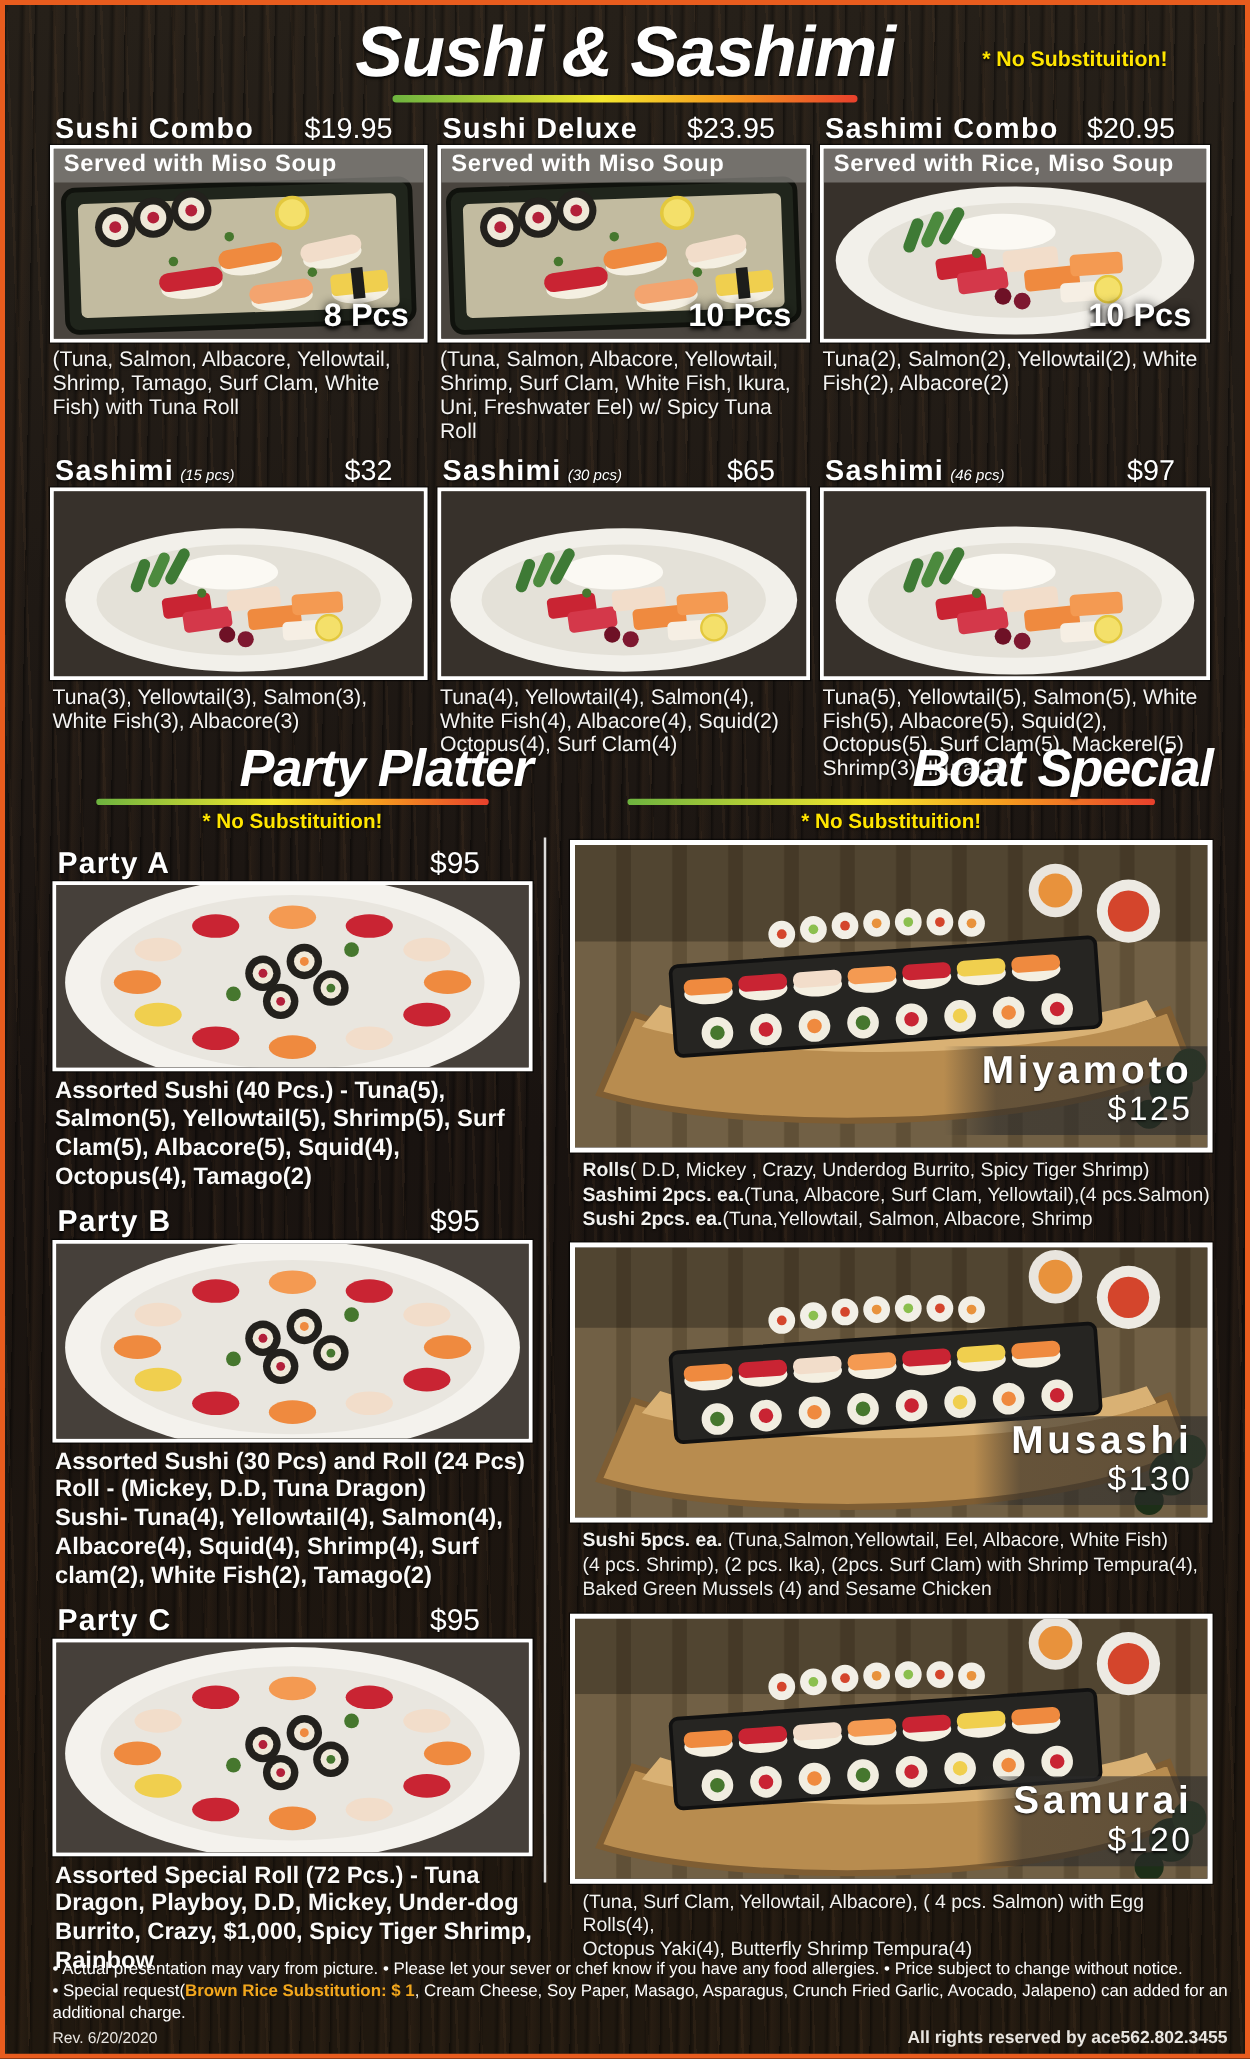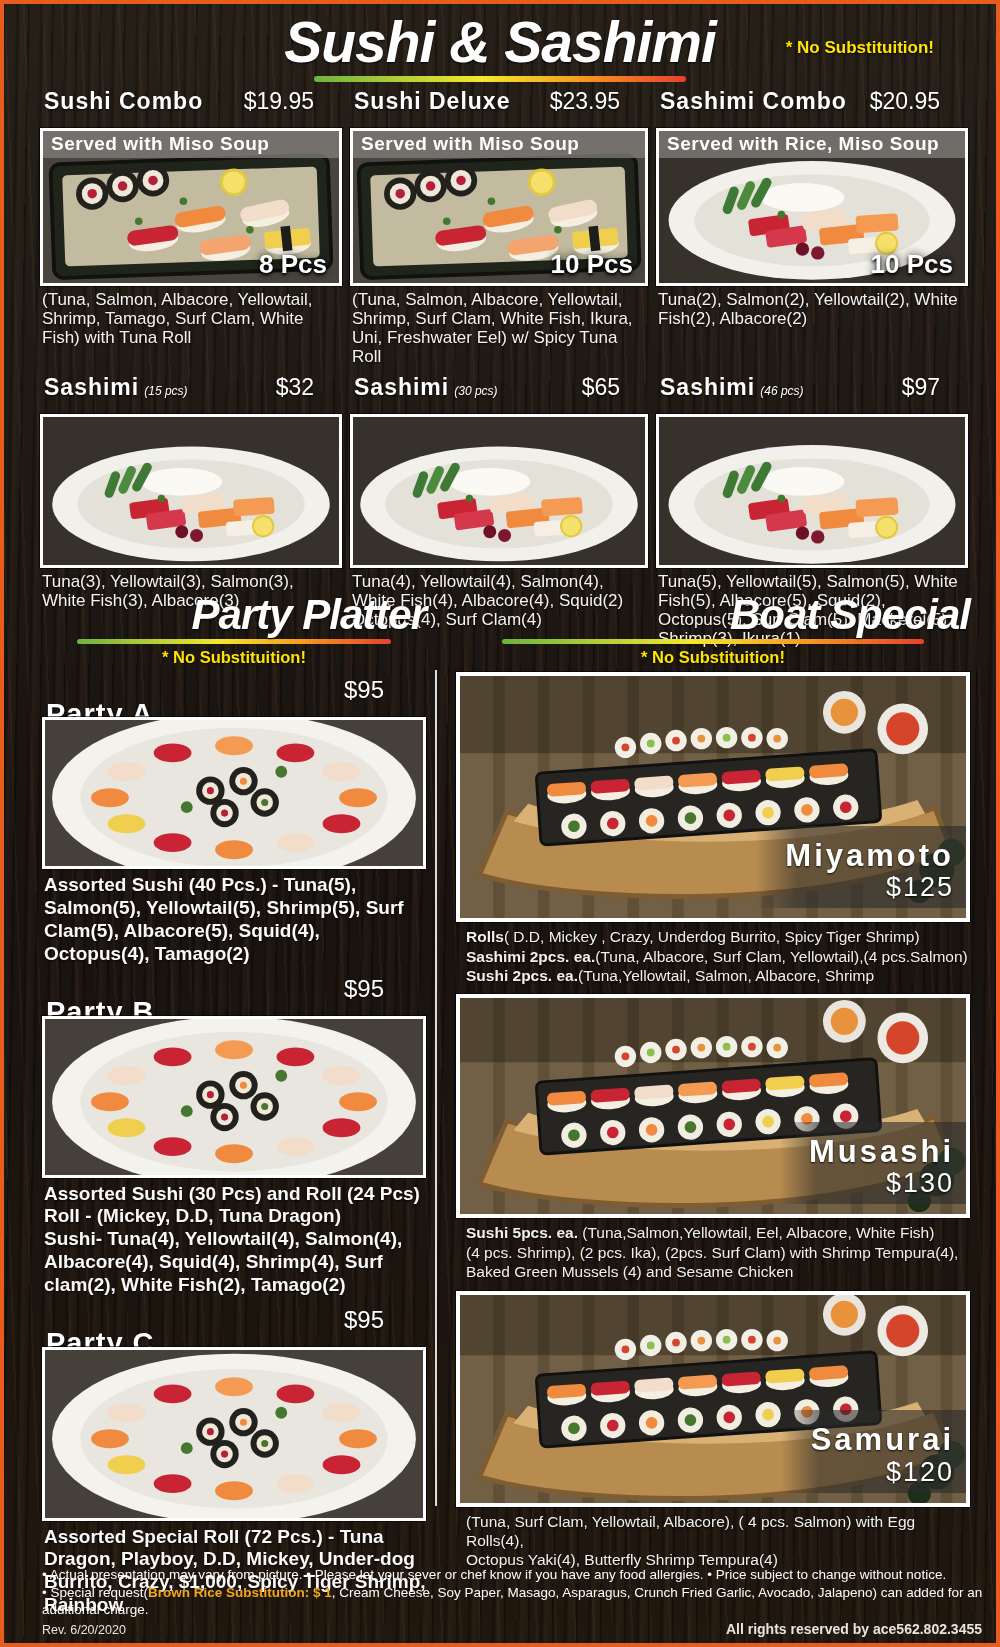--- a/index.html
+++ b/index.html
@@ -19,21 +19,21 @@
   .hdr{position:relative;padding-top:8px;}
   .hdr h1{margin:0;font-size:57px;line-height:1.08;font-style:italic;font-weight:bold;text-align:center;letter-spacing:-1px;}
   .hdr .nosub{position:absolute;right:62px;top:34px;}
   .nosub{color:#ffe500;font-weight:bold;font-size:17px;text-align:center;text-shadow:0 1px 2px rgba(0,0,0,.9);}
   .gbar{height:6px;background:linear-gradient(90deg,#6db33f 0%,#f4e72e 45%,#f59a1f 72%,#e8402c 100%);border-radius:3px;}
   .hdr .gbar{width:372px;margin:2px auto 0;}
   
   .grid{display:grid;grid-template-columns:302px 298px 312px;column-gap:8px;padding-left:36px;}
   .combos{margin-top:6px;}
   .sashimi-row{margin-top:8px;}
-  .card-h{display:flex;justify-content:space-between;align-items:center;height:28px;padding:0 28px 12px 4px;}
+  .card-h{display:flex;justify-content:space-between;align-items:flex-end;height:28px;padding:0 28px 0 4px;}
   .nm{font-size:23px;font-weight:bold;letter-spacing:1px;}
   .qty{font-style:italic;font-weight:normal;font-size:12px;letter-spacing:0;margin-left:5px;}
   .pr{font-size:23px;font-weight:normal;}
   .photo{position:relative;border:3px solid #fff;background:#3a352f;overflow:hidden;box-shadow:0 0 0 1px rgba(0,0,0,.6);}
   .photo svg{position:absolute;inset:0;width:100%;height:100%;display:block;}
   .ph-combo{height:152px;}
   .ph-sash{height:148px;}
   .banner{position:absolute;left:0;top:0;right:0;background:rgba(128,126,122,.78);color:#fff;font-weight:bold;font-size:19px;padding:2px 8px 3px 8px;letter-spacing:.5px;}
   .pcs{position:absolute;right:12px;bottom:3px;font-size:26px;font-weight:bold;color:#fff;text-shadow:0 2px 3px #000,0 0 8px rgba(0,0,0,.9);}
   .desc{font-size:17px;line-height:1.12;margin:4px 2px 0;color:#f4f3f1;}
@@ -41,30 +41,30 @@
   .bottom{position:absolute;left:0;top:588px;width:1000px;height:972px;}
   .col-party{position:absolute;left:38px;top:0;width:384px;}
   .col-boat{position:absolute;left:452px;top:0;width:514px;}
   .vdiv{position:absolute;left:431px;top:78px;height:836px;width:2px;background:rgba(255,255,255,.85);}
   .sec-head h2{margin:0;font-size:42px;font-style:italic;font-weight:bold;text-align:right;line-height:1.08;letter-spacing:-1px;}
   .sec-head .gbar{width:82%;height:5px;margin:2px auto 4px;}
   .sec-head .nosub{font-size:16.5px;}
   
   .pcard{margin-top:8px;}
   .pcard .card-h{padding-right:42px;height:30px;}
-  .pcard .nm{font-size:29px;margin-top:48px;}
+  .pcard .nm{font-size:24px;margin-top:48px;}
   .pcard .pr{font-size:24px;}
   .ph-a{height:146px;} .ph-b{height:156px;} .ph-c{height:168px;}
   .pdesc{font-size:19px;font-weight:bold;line-height:1.2;margin:5px 0 0 2px;color:#fbfaf8;}
   .pdesc div{display:block;}
   
   .bcard{margin-top:5px;}
   .ph-boat{border-width:4px;}
   .ph-mi{height:242px;} .ph-mu{height:216px;} .ph-sa{height:208px;}
-  .boat-tag{position:absolute;right:0;bottom:10px;text-align:right;padding:14px 12px 5px 30px;
+  .boat-tag{position:absolute;right:0;bottom:10px;text-align:right;padding:3px 12px 5px 30px;
     background:linear-gradient(90deg, rgba(40,40,40,0) 0%, rgba(42,42,42,.58) 20%, rgba(42,42,42,.62) 100%);}
   .boat-name{font-size:31px;font-weight:bold;letter-spacing:3px;line-height:1.05;}
   .boat-price{font-size:27px;font-weight:normal;letter-spacing:2px;}
   .bdesc{font-size:15.5px;line-height:1.25;margin:5px 0 9px 10px;color:#f2f1ee;}
   .bdesc b{font-weight:bold;}
   
   .footer{position:absolute;left:12px;right:12px;bottom:5px;font-size:13.5px;line-height:1.3;color:#fdfdfd;}
   .footer .fl{padding-left:26px;}
   .hl{color:#f2a71d;font-weight:bold;}
   .f-meta{display:flex;justify-content:space-between;align-items:flex-end;padding:1px 2px 0 26px;font-size:12.5px;color:#e8e5e0;}

